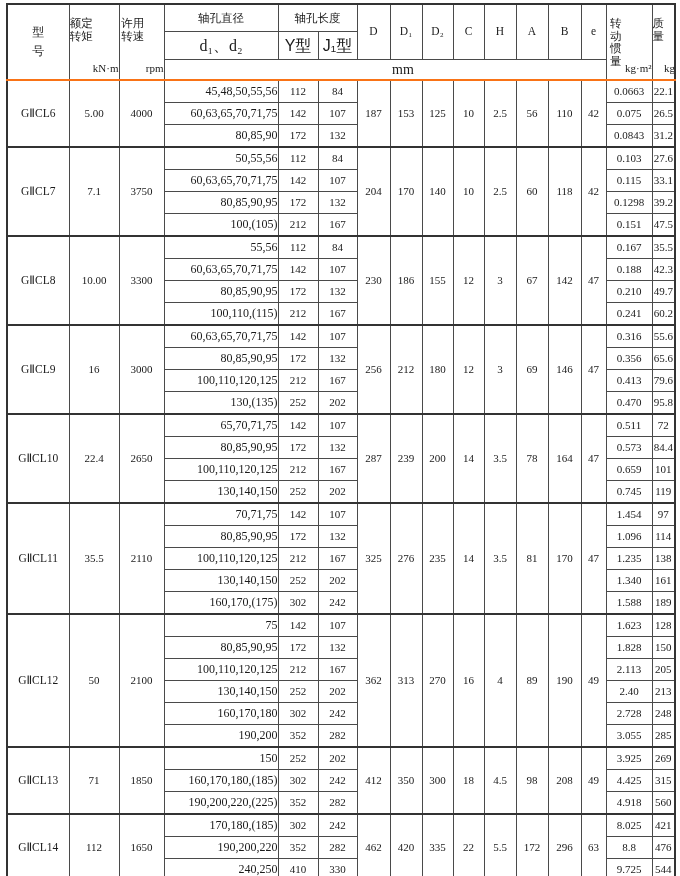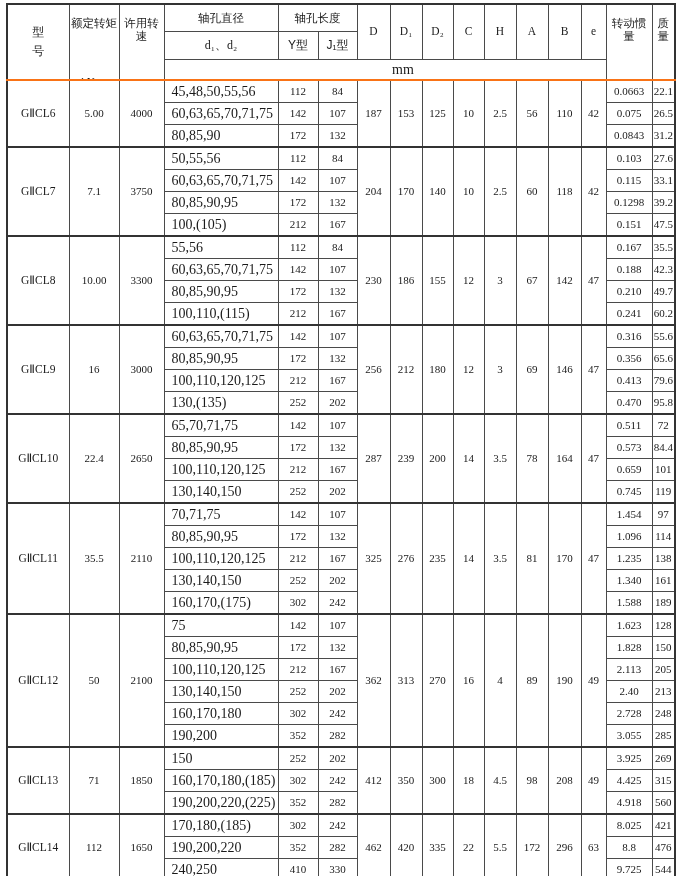--- a/index.html
+++ b/index.html
@@ -20,31 +20,31 @@
     border:2px solid #333;
   }
   td {
     border:1px solid #4a4a4a; text-align:center; vertical-align:middle;
     font-size:11px; padding:0; overflow:hidden; height:20px;
     line-height:1.1;
   }
   thead td { font-size:11.5px; }
   .ch { font-family:"Liberation Sans", sans-serif; }
   .stack { display:inline-block; width:1.1em; line-height:1.55; font-size:12px; }
-  .twoline { display:flex; flex-direction:column; justify-content:space-between; height:50px; padding:12px 0; }
+  .twoline { display:flex; flex-direction:row; justify-content:space-between; height:50px; padding:12px 0; }
   .twoline .u { font-family:"Liberation Serif", serif; font-size:11px;margin-top:45px; }
   .hrow1 td { height:21px; }
   .hrow2 td { height:21px; }
   .hrow3 td { height:13px; font-size:14px;padding-left:36px; }
   tbody td { height:21px; }
-  tbody td.bore { text-align:left; padding-left:7px; font-size:14px; }
+  tbody td.bore { text-align:right; padding-left:7px; font-size:12px; }
   tbody td.model { font-size:11.5px; }
   tr.grp td { border-top:2px solid #333; }
   thead { border-bottom:2px solid #f97316; }
-  .sub { font-size:12px; }
+  .sub { font-size:16px; }
 </style>
 </head>
 <body>
 
 <div class="page">
 
   <table>
     <colgroup>
       <col style="width:62px">
         <col style="width:50px">

